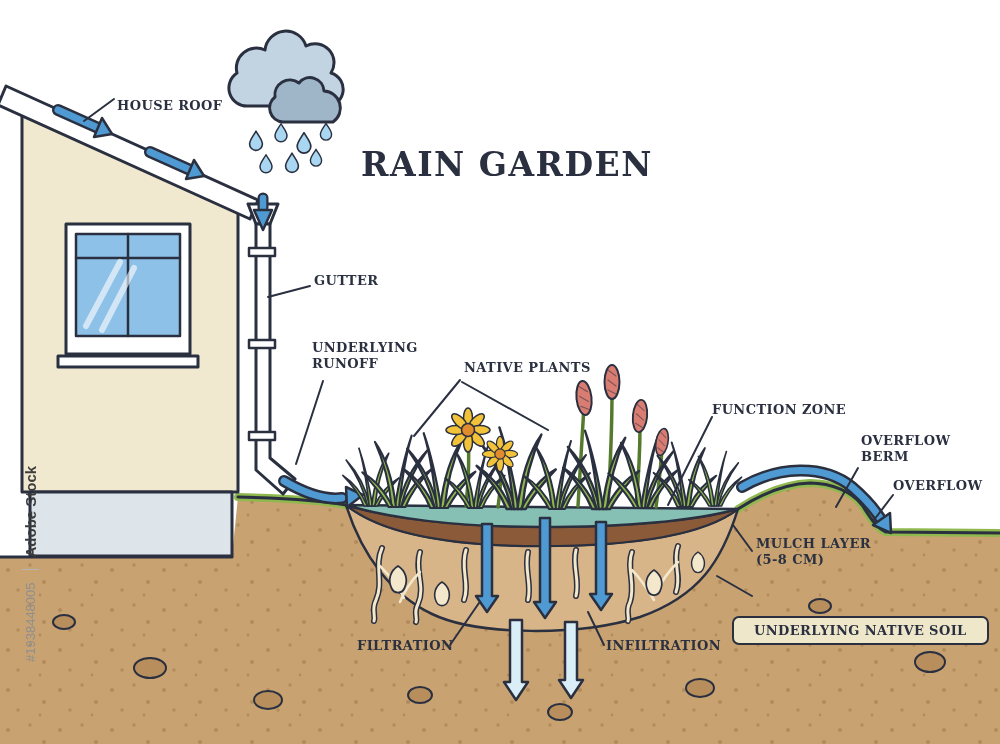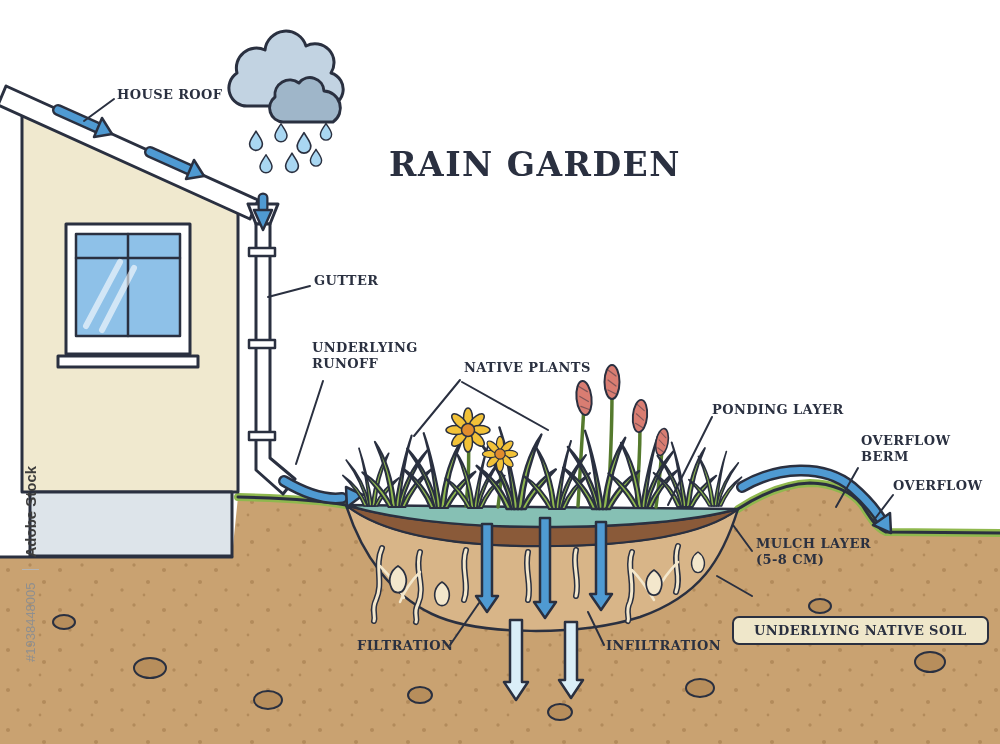--- a/index.html
+++ b/index.html
@@ -56,21 +56,20 @@
     line-height: 16px;
   }
   .title {
     position: absolute;
     left: 355px; top: 144px; width: 304px;
     text-align: center;
     font: bold 33px "DejaVu Serif", serif;
     letter-spacing: 1.5px;
     line-height: 41px;
     color: var(--title_text);
-    margin-left: 28px;
   }
   .badge {
     position: absolute;
     left: 732px; top: 616px;
     border: 2.5px solid var(--outline);
     background: var(--badge_fill);
     border-radius: 7px;
     padding: 5px 20px;
     font: bold 13px "DejaVu Serif", serif;
     letter-spacing: .4px;
@@ -327,28 +326,28 @@
     <line x1="752" y1="596" x2="717" y2="576"></line>
     <line x1="450" y1="645" x2="479" y2="603"></line>
     <line x1="604" y1="645" x2="588" y2="612"></line>
   </g>
 </svg>
 
 <div class="title">
   <div>RAIN GARDEN</div>
 </div>
 
-<div class="lbl" style="left:117px; top:87px">HOUSE ROOF</div>
+<div class="lbl" style="left:117px; top:98px">HOUSE ROOF</div>
 <div class="lbl" style="left:314px; top:273px">GUTTER</div>
 <div class="lbl" style="left:312px; top:340px">
   <div>UNDERLYING</div>
   <div>RUNOFF</div>
 </div>
 <div class="lbl" style="left:464px; top:360px">NATIVE PLANTS</div>
-<div class="lbl" style="left:712px; top:402px">PONDING LAYER</div>
+<div class="lbl" style="left:712px; top:402px">FUNCTION ZONE</div>
 <div class="lbl" style="left:861px; top:433px">
   <div>OVERFLOW</div>
   <div>BERM</div>
 </div>
 <div class="lbl" style="left:893px; top:478px">OVERFLOW</div>
 <div class="lbl" style="left:756px; top:536px">
   <div>MULCH LAYER</div>
   <div>(5-8 CM)</div>
 </div>
 <div class="badge">UNDERLYING NATIVE SOIL</div>

